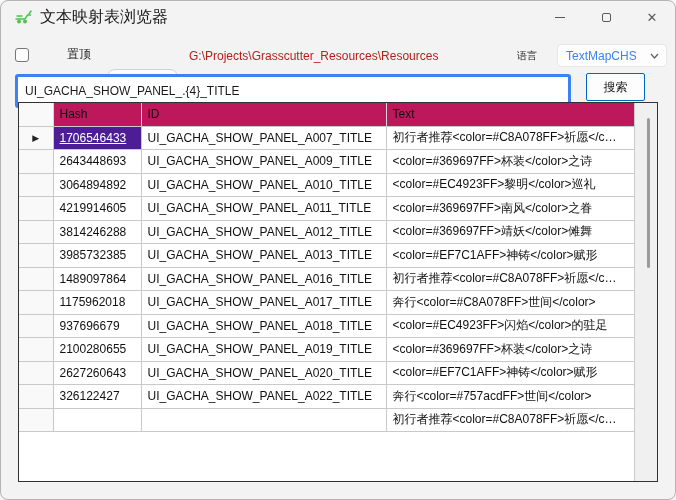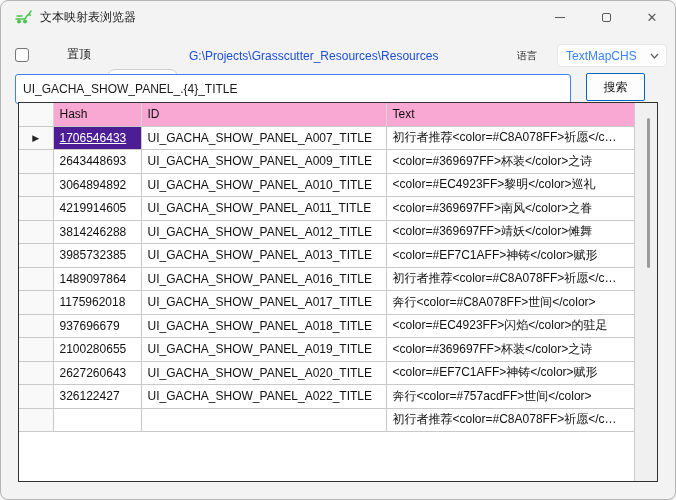--- a/index.html
+++ b/index.html
@@ -6,56 +6,56 @@
   html,body { background:#ffffff; font-family:"Liberation Sans", sans-serif; }
   .window{
     position:relative; width:676px; height:500px; background:#f3f3f3;
     border:1px solid #b4b4b4; border-radius:8px; overflow:hidden;
     box-shadow:0 2px 8px rgba(0,0,0,.12);
   }
   
   .titlebar{ position:absolute; left:0; top:0; width:100%; height:32px;
     display:flex; align-items:center; }
   .app-icon{ margin-left:13px; width:19px; height:16px; flex:0 0 auto; }
-  .title-text{ margin-left:7px; font-size:12px; color:#1b1b1b; }
+  .title-text{ margin-left:7px; font-size:16px; color:#1b1b1b; }
   .win-controls{ position:absolute; right:0; top:0; height:32px; display:flex; }
   .win-btn{ width:46px; height:32px; display:flex; align-items:center; justify-content:center;
     color:#5a5a5a; font-size:13px; cursor:default; }
   .min-glyph{ width:10px; height:0; border-top:1px solid #5a5a5a; display:block; }
   .max-glyph{ width:9px; height:9px; border:1px solid #5a5a5a; border-radius:2px; display:block; }
   .close-glyph{ font-size:13px; line-height:1; }
   
   .chk-wrap{ position:absolute; left:14px; top:45px; display:flex; align-items:center;gap:32px; }
   .checkbox{ width:14px; height:14px; border:1px solid #767676; border-radius:3px; background:#fdfdfd; }
   .chk-label{ margin-left:6px; font-size:12px; color:#1b1b1b; }
   .browse-btn{ position:absolute; left:106px; top:43px; width:71px; height:23px;
     background:#fdfdfd; border:1px solid #d2d2d2; border-radius:8px;
     font-size:12px; color:#1b1b1b; display:flex; align-items:center; justify-content:center;margin-top:25px; }
-  .path-text{ position:absolute; left:188px; top:48px; font-size:12px; color:#1d4ed8; }
+  .path-text{ position:absolute; left:188px; top:48px; font-size:12px; color:#b91c1c; }
   .lang-label{ position:absolute; left:516px; top:48px; font-size:10px; color:#1b1b1b; }
   .combo{ position:absolute; left:556px; top:43px; width:110px; height:23px;
     background:#fdfdfd; border:1px solid #e6e6e6; border-radius:4px;
     display:flex; align-items:center; font-size:12px; color:#3b82f6; }
   .combo-text{ margin-left:8px; flex:1; }
   .combo-chevron{ margin-right:7px; width:9px; height:6px; flex:0 0 auto; }
   
   .search-input{ position:absolute; left:14px; top:73px; width:556px; height:27px;
-    border:1px solid #3b82f6; border-radius:3px; background:#ffffff;
+    border:3px solid #3b82f6; border-radius:3px; background:#ffffff;
     font-family:"Liberation Sans", sans-serif; font-size:12px; color:#1b1b1b; padding:14px 7px; outline:none; }
   .search-btn{ position:absolute; left:585px; top:72px; width:59px; height:28px;
     background:#fdfdfd; border:1.5px solid #0067c0; border-radius:2px;
     font-size:12px; color:#1b1b1b; display:flex; align-items:center; justify-content:center; }
   
   .grid-wrap{ position:absolute; left:17px; top:101px; width:640px; height:380px;
     background:#ffffff; border:1px solid #323232; overflow:hidden; }
   .grid-inner{ position:absolute; left:0; top:0; width:615px; height:378px; overflow:hidden; }
   table.grid{ border-collapse:collapse; table-layout:fixed; width:615px; }
   table.grid col.c-rowhdr{ width:34px; } table.grid col.c-hash{ width:88px; }
   table.grid col.c-id{ width:245px; }  table.grid col.c-text{ width:248px; }
-  table.grid th{ height:23px; background:#f9a8d4; font-weight:normal; font-size:12px; color:#111;
+  table.grid th{ height:23px; background:#be185d; font-weight:normal; font-size:12px; color:#111;
     text-align:left; padding:0 6px; border-bottom:1px solid #c9c9c9; border-right:1px solid #d6d6d6;
     white-space:nowrap; overflow:hidden; }
   table.grid td{ height:23.5px; font-size:12px; color:#111; padding:0 6px;
     border-bottom:1px solid #c9c9c9; border-right:1px solid #c9c9c9;
     white-space:nowrap; overflow:hidden; background:#ffffff; }
   table.grid td.rowhdr, table.grid th.rowhdr{ background:#f9f9f9; text-align:center; padding:0;
     color:#222; font-size:9px; }
   table.grid td.hash.selected{ background:#4c1d95; color:#ffffff;text-decoration:underline; }
   
   .vscroll{ position:absolute; right:0; top:0; width:23px; height:378px; background:#f0f0f0;

